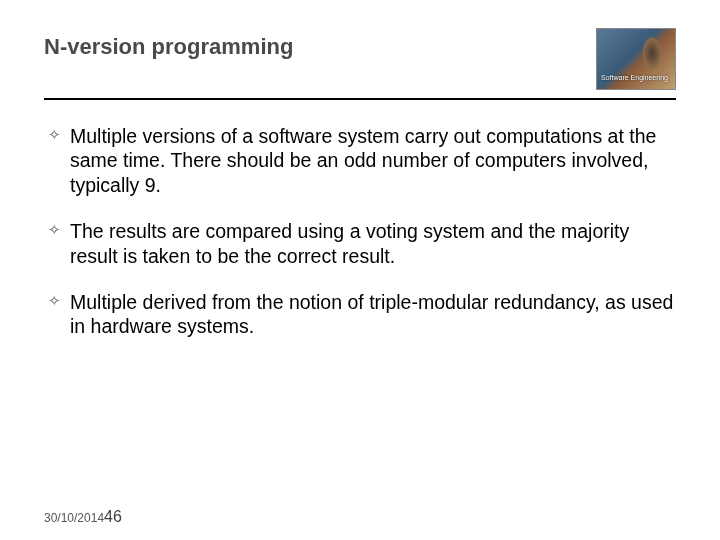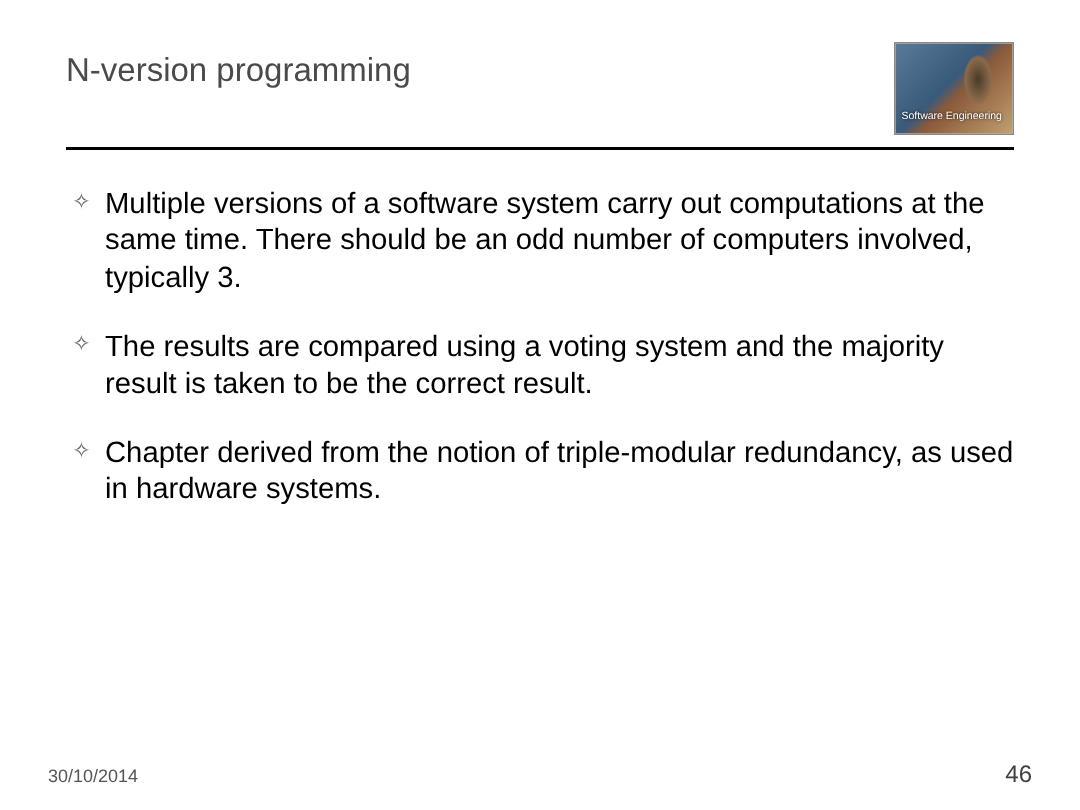--- a/index.html
+++ b/index.html
@@ -1,29 +1,29 @@
 <!DOCTYPE html>
 <html><head>
 <meta charset="utf-8">
 <style>
   * { margin: 0; padding: 0; box-sizing: border-box; }
   html, body { width: 720px; height: 540px; font-family: Arial, Helvetica, sans-serif; background: #fff; color: #000; }
   .slide { width: 720px; height: 540px; position: relative; padding: 28px 44px 0 44px; }
   .header-row { display: flex; align-items: flex-start; justify-content: space-between; margin-bottom: 8px; }
-  .title { font-size: 22px; font-weight: normal; color: #4a4a4a; padding-top: 6px; }
+  .title { font-size: 22px; font-weight: bold; color: #4a4a4a; padding-top: 6px; }
   .logo { width: 80px; height: 62px; background: linear-gradient(135deg, #5a7a9a 0%, #3a5a7a 45%, #8a5a3a 55%, #c0a070 100%); border: 1px solid #888; position: relative; overflow: hidden; }
   .logo::before { content: ""; position: absolute; right: 8px; top: 4px; width: 30px; height: 50px; background: radial-gradient(ellipse 14px 24px at 50% 40%, #4a3a2a 0%, #8a6a4a 60%, transparent 70%); border-radius: 50% 50% 40% 40%; }
   .logo-label { position: absolute; bottom: 8px; left: 4px; font-size: 7px; color: #fff; text-shadow: 0 0 2px #000; }
   .logo-sub { position: absolute; bottom: 1px; left: 4px; font-size: 6px; color: #ddd; }
   .divider { border: none; border-top: 2px solid #000; margin: 0 0 24px 0; }
   .content { padding-left: 4px; }
   .bullet-item { display: flex; align-items: flex-start; margin-bottom: 22px; font-size: 19.5px; line-height: 1.25; }
   .bullet-icon { flex: 0 0 auto; width: 16px; margin-right: 6px; margin-top: 2px; color: #666; font-size: 15px; }
   .bullet-text { flex: 1; }
-  .footer { position: absolute; bottom: 14px; left: 0; width: 720px; padding: 0 32px; display: flex; justify-content: space-between; align-items: baseline; font-size: 12px; color: #555; }
+  .footer { position: absolute; bottom: 14px; left: 0; width: 720px; padding: 0 44px; display: flex; justify-content: flex-start; align-items: baseline; font-size: 12px; color: #555; }
   .footer-center { position: absolute; left: 50%; transform: translateX(-50%); }
   .footer-right { color: #404040; font-size: 16px; }
 </style>
 </head>
 <body>
 
 <div class="slide">
 
   <div class="header-row">
     <div class="title">N-version programming</div>
@@ -31,29 +31,29 @@
       <span class="logo-label">Software Engineering</span>
       <span class="logo-sub"></span>
     </div>
   </div>
 
   <hr class="divider">
 
   <div class="content">
     <div class="bullet-item">
       <span class="bullet-icon">✧</span>
-      <span class="bullet-text">Multiple versions of a software system carry out computations at the same time. There should be an odd number of computers involved, typically 3.</span>
+      <span class="bullet-text">Multiple versions of a software system carry out computations at the same time. There should be an odd number of computers involved, typically 9.</span>
     </div>
     <div class="bullet-item">
       <span class="bullet-icon">✧</span>
       <span class="bullet-text">The results are compared using a voting system and the majority result is taken to be the correct result.</span>
     </div>
     <div class="bullet-item">
       <span class="bullet-icon">✧</span>
-      <span class="bullet-text">Chapter derived from the notion of triple-modular redundancy, as used in hardware systems.</span>
+      <span class="bullet-text">Multiple derived from the notion of triple-modular redundancy, as used in hardware systems.</span>
     </div>
   </div>
 
   <div class="footer">
     <span>30/10/2014</span>
     <span class="footer-right">46</span>
   </div>
 
 </div>
 

